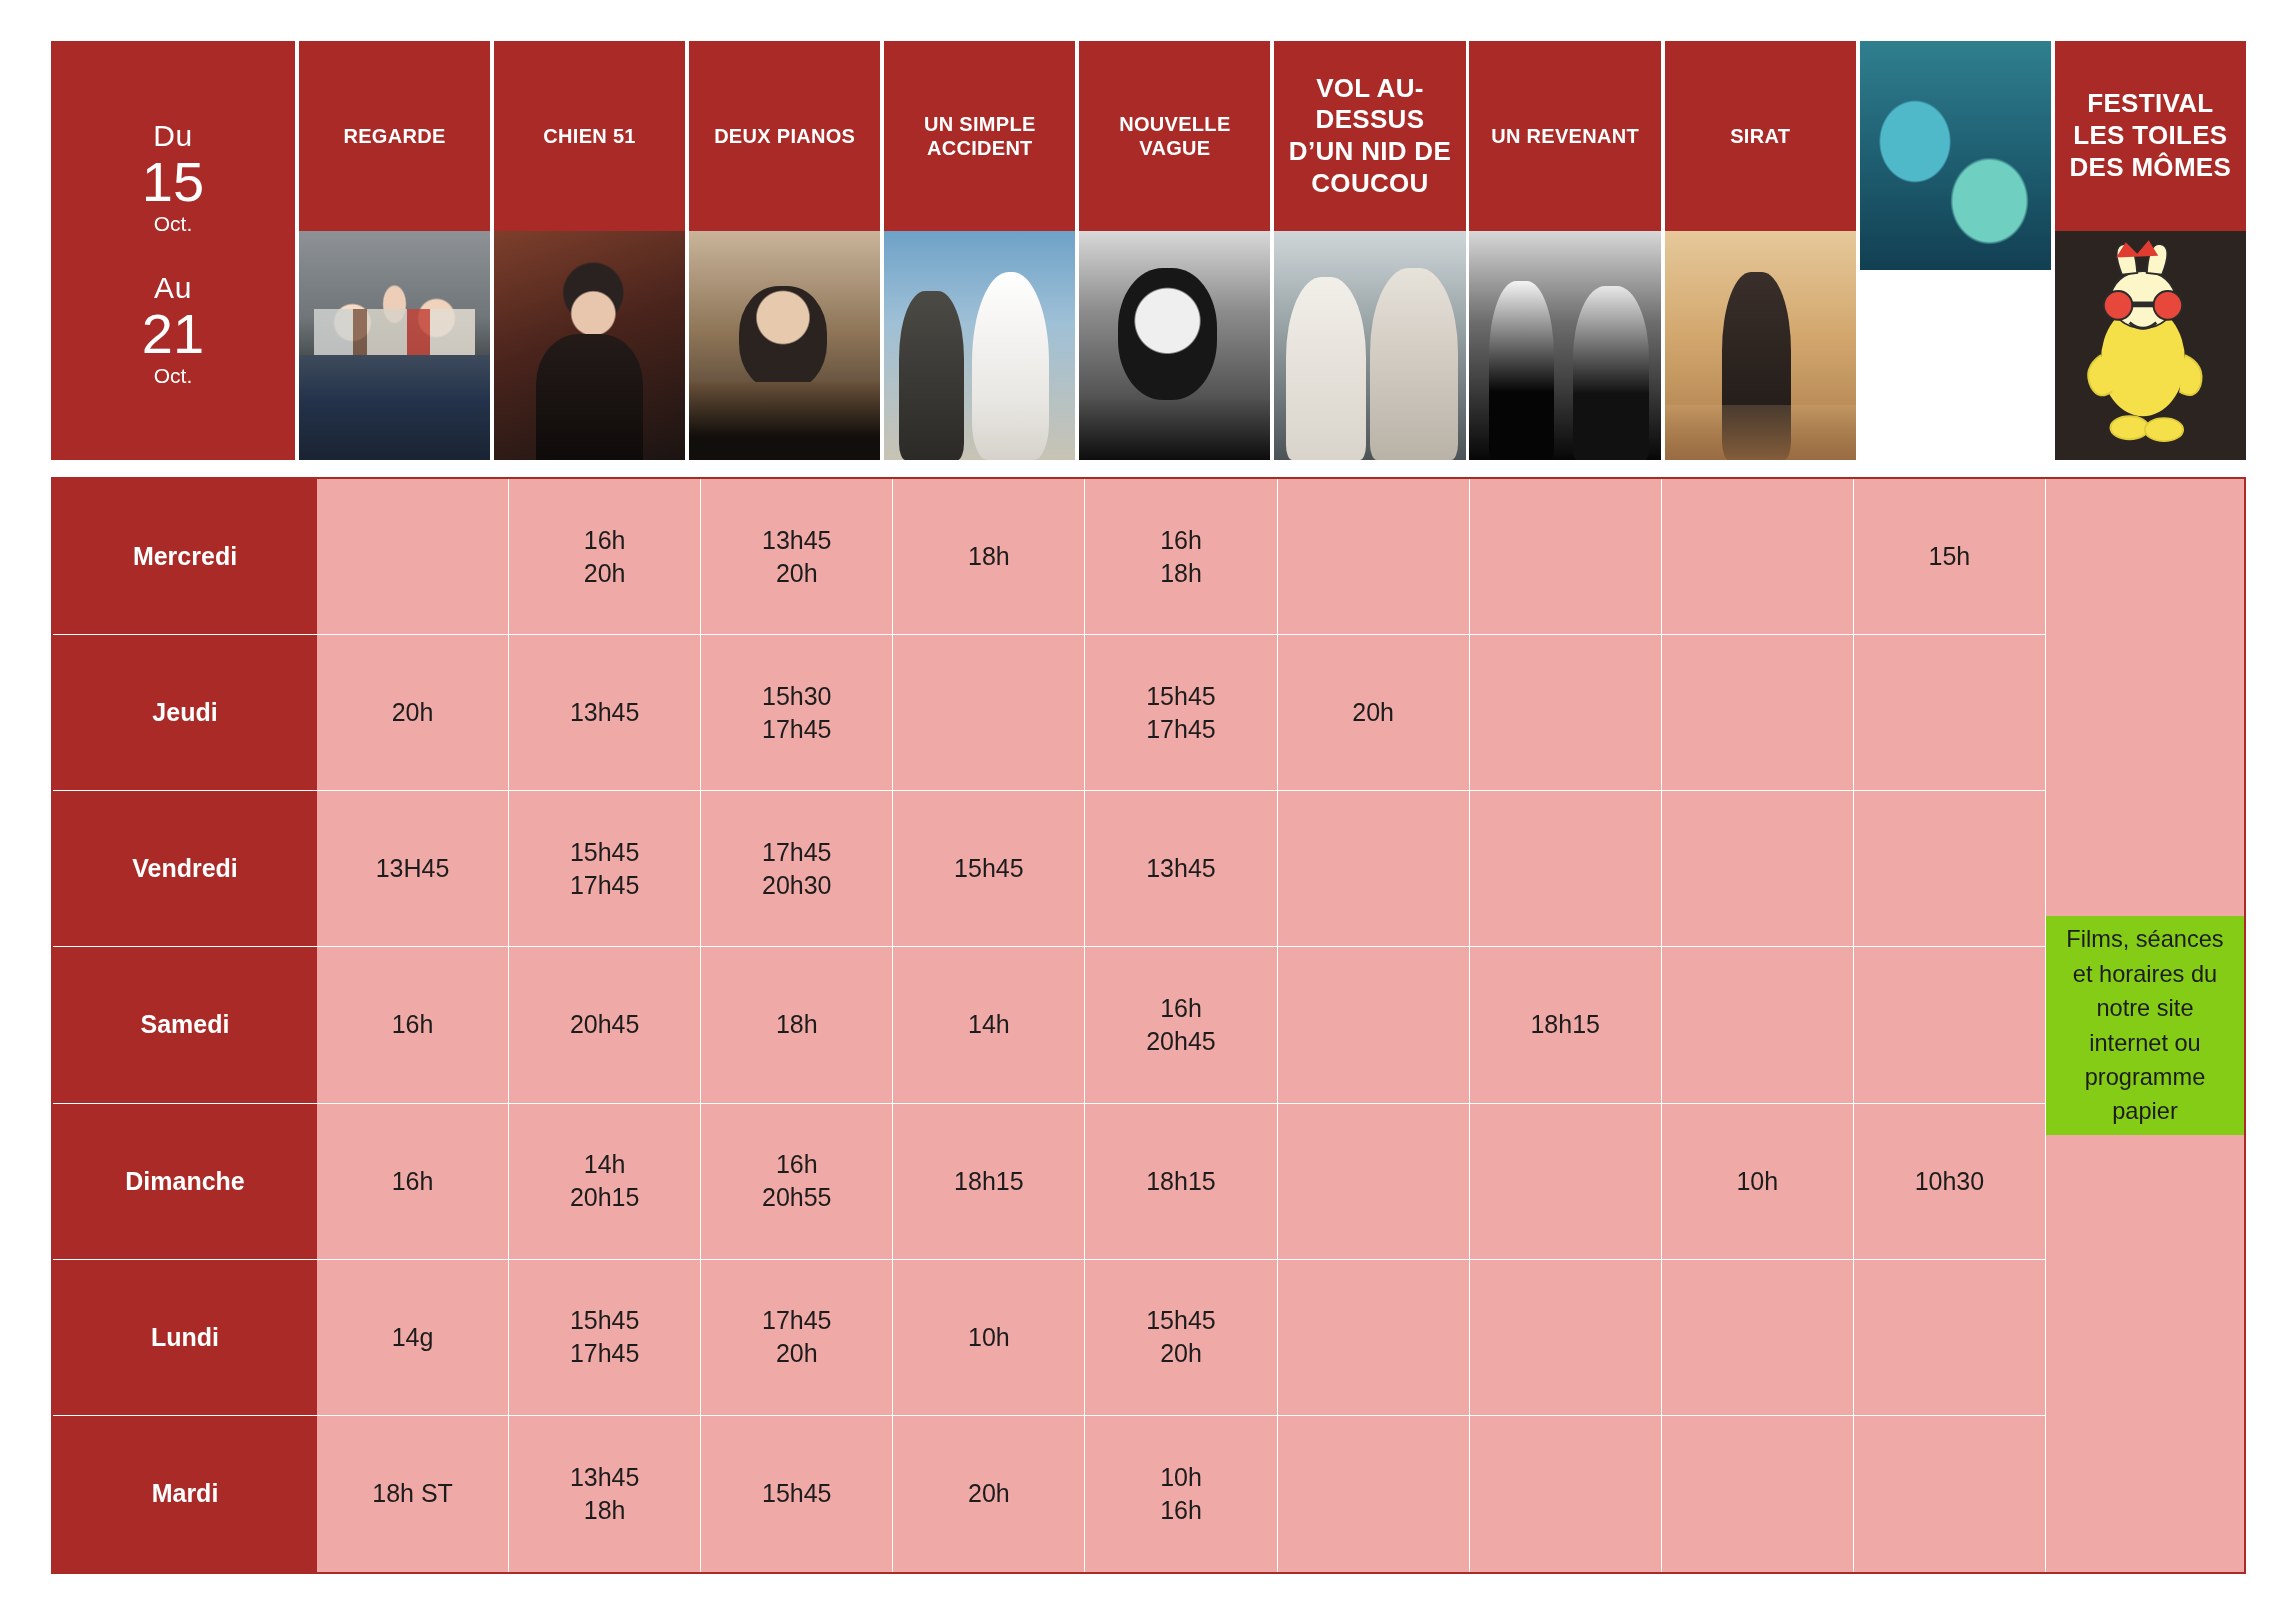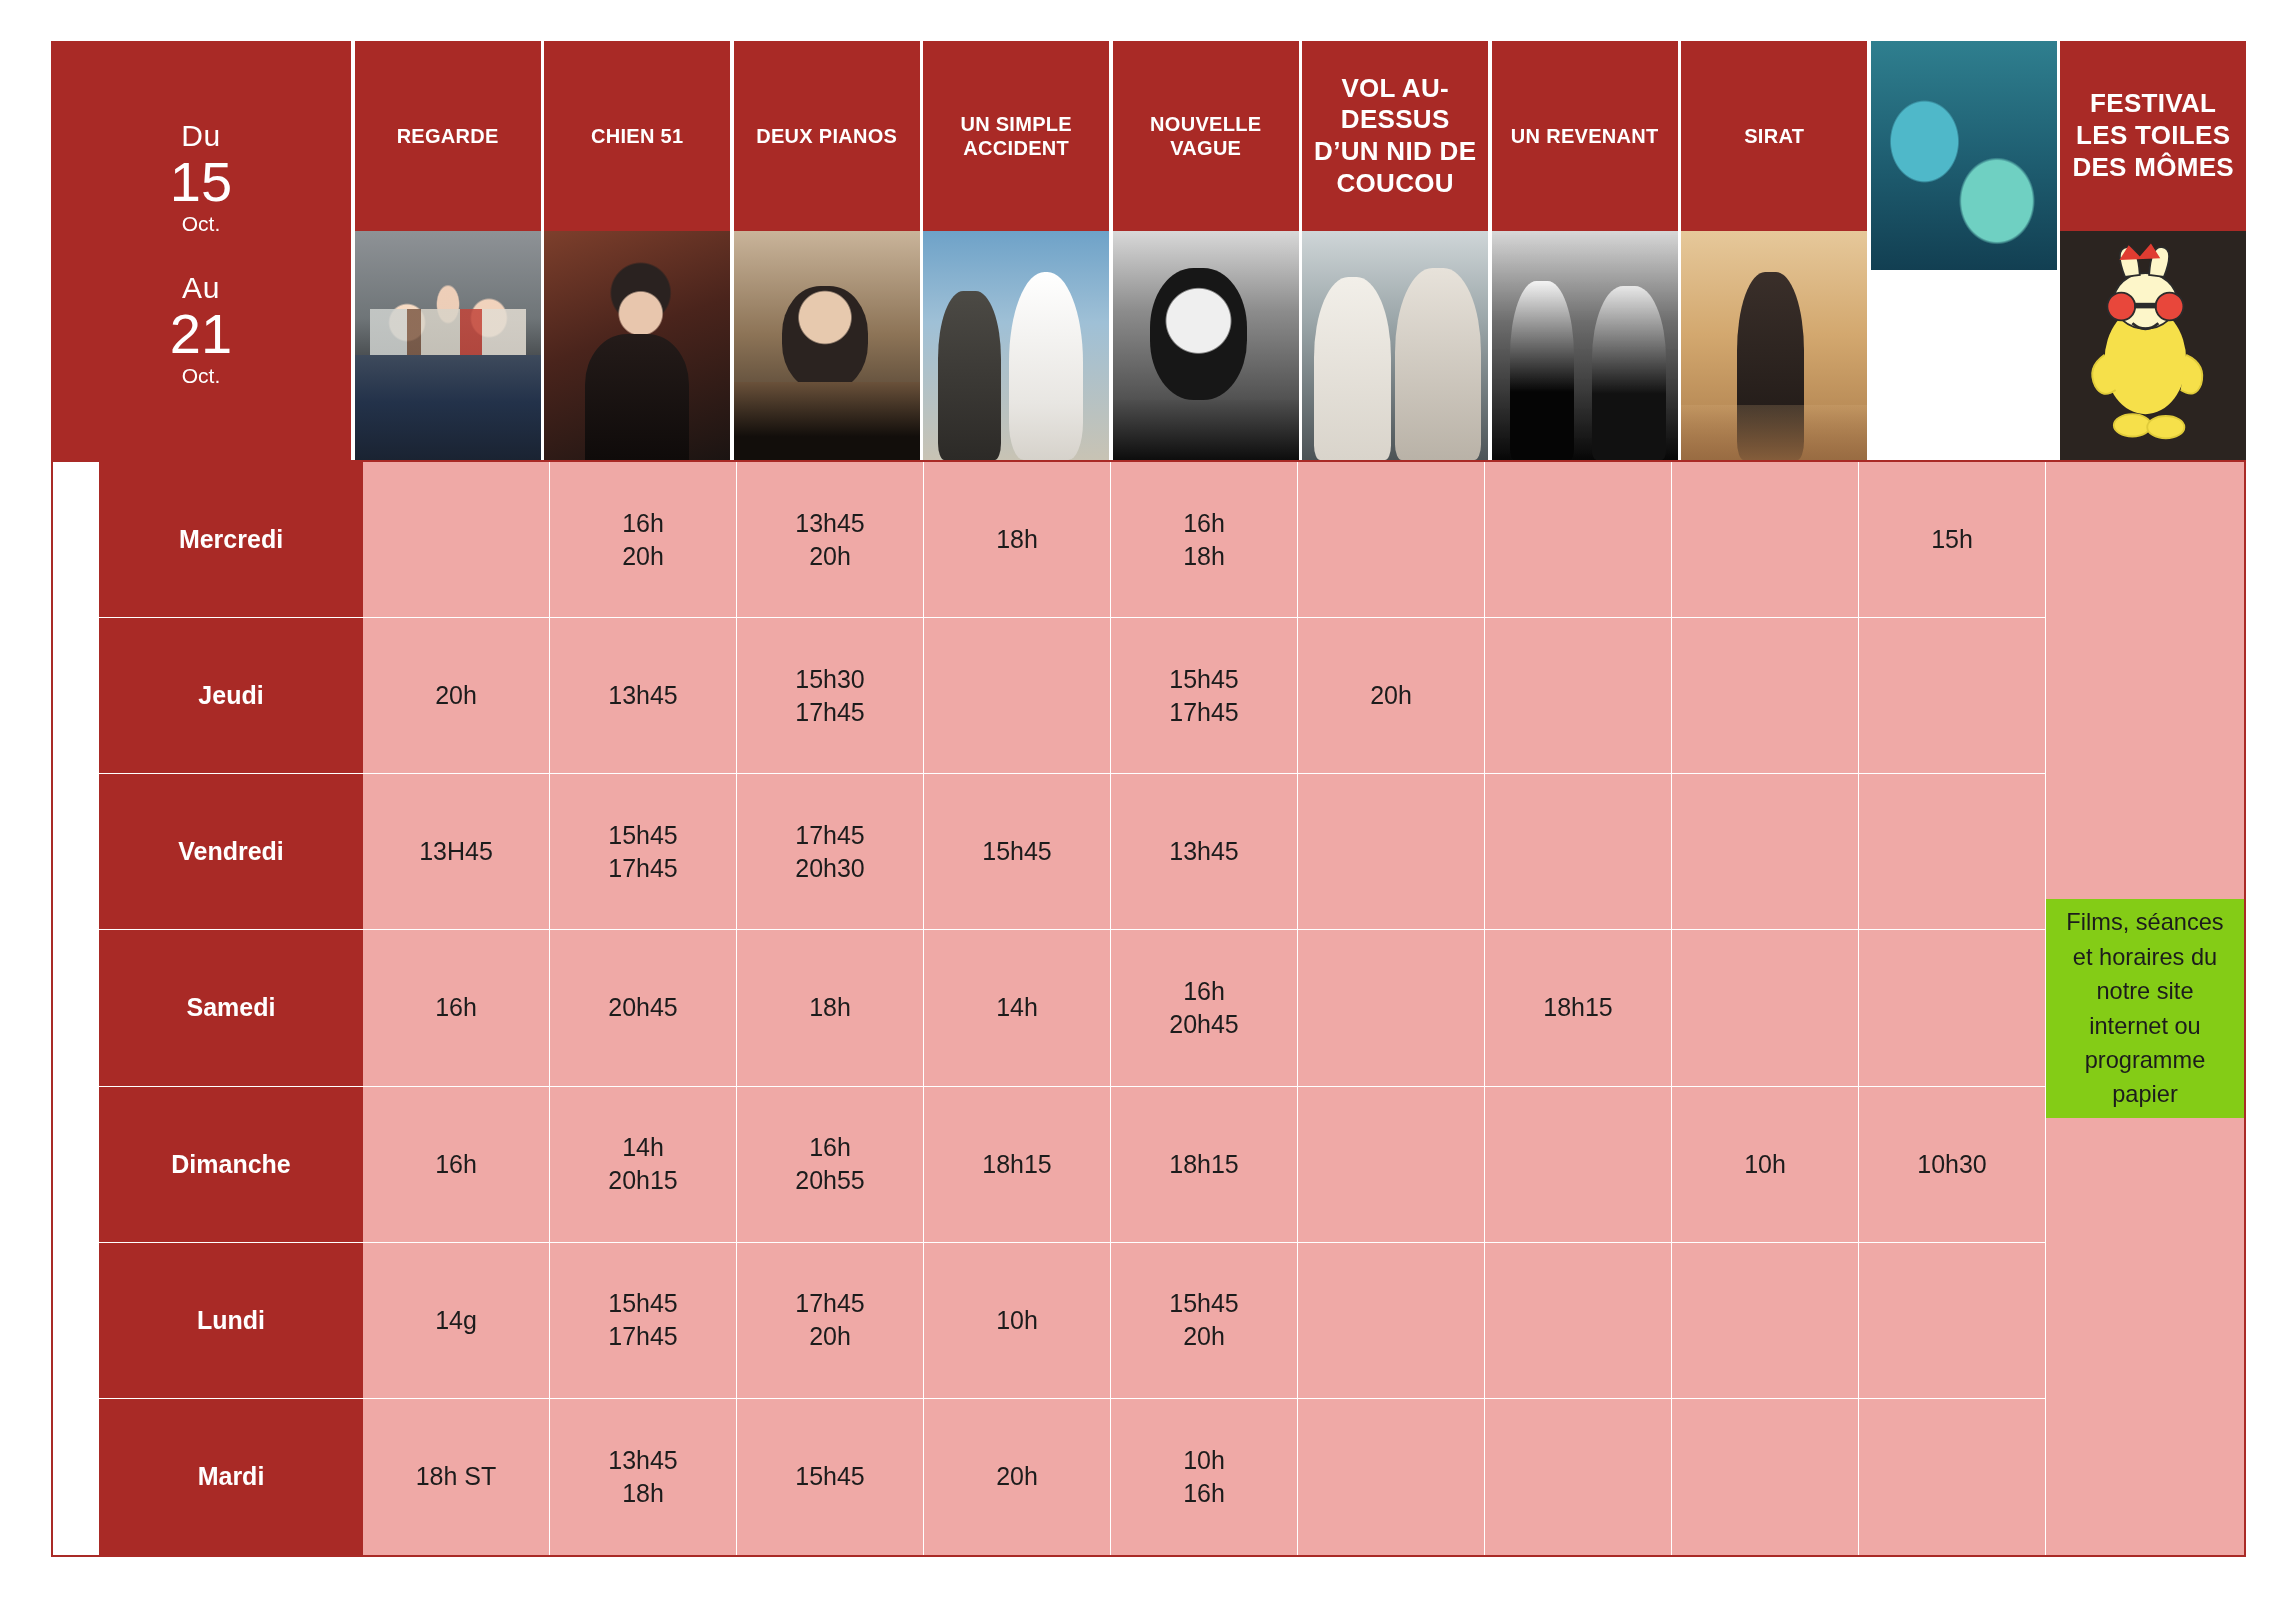--- a/index.html
+++ b/index.html
@@ -25,21 +25,21 @@
 
   
   .header-row {
     display: flex;
     width: 100%;
     height: 419px;
     gap: 3.9px;
   }
 
   .date-cell {
-    width: 300px;
+    width: 244px;
     background: #a92a26;
     color: #ffffff;
     display: flex;
     flex-direction: column;
     align-items: center;
     justify-content: center;
     line-height: 1.05;
     padding-top: 6.5px;
   }
   .date-cell .dw { font-size: 30px; letter-spacing: 0.7px; }
@@ -207,26 +207,26 @@
   }
   .art-timioche::after{
     content:""; position:absolute; right:6%; bottom:6%; width:52%; height:48%;
     background:radial-gradient(ellipse at 50% 50%, #6fd0c2 0 52%, rgba(0,0,0,0) 56%);
     border-radius:50%;
   }
   .festival-bunny { position:absolute; inset:0; }
 
   
   .grid-wrap {
+    margin-top: 17px;
     border: 2px solid #a92a26;
     width: 100%;
     height: 1097px;
     display: flex;
     flex-direction: column;
-    padding-left: 46px;
   }
   .grid-row {
     display: flex;
     flex: 1 1 0;
     min-height: 0;
   }
   .day-cell {
     width: 264px;
     background: #a92a26;
     color: #ffffff;

